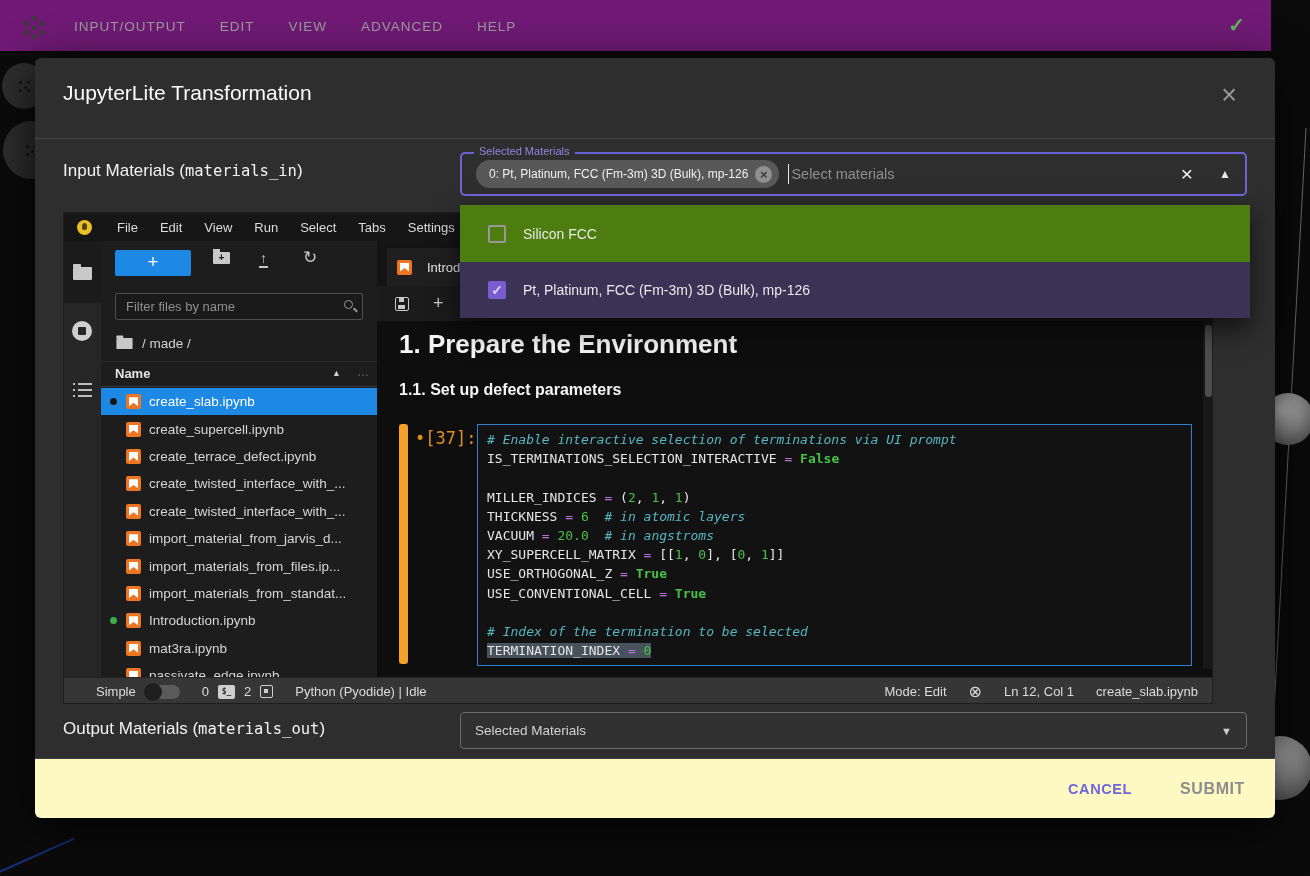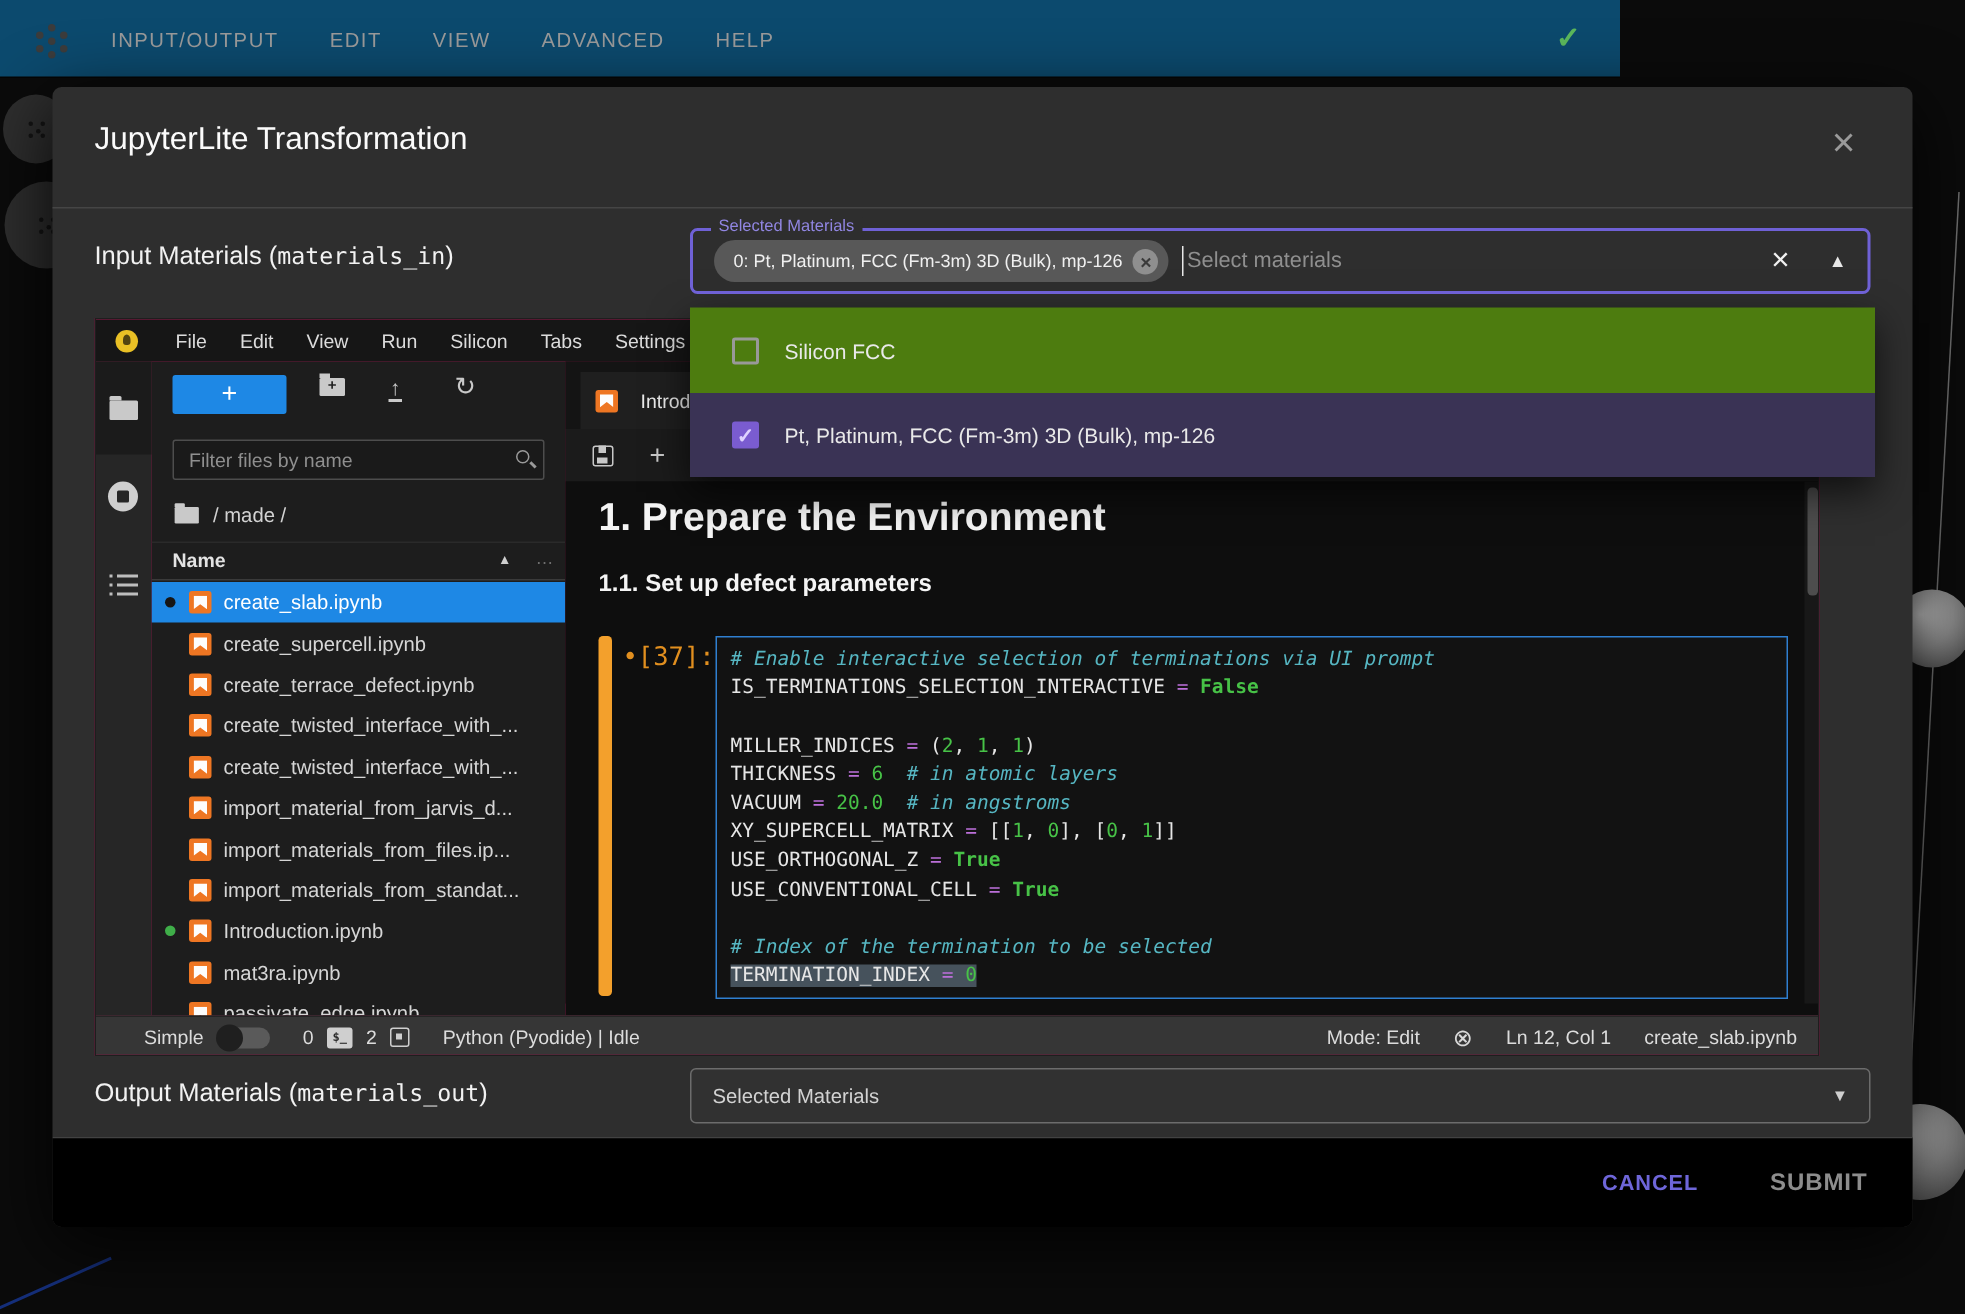--- a/index.html
+++ b/index.html
@@ -3,21 +3,21 @@
 <meta charset="utf-8">
 <style>
   * { margin:0; padding:0; box-sizing:border-box; }
   html,body { background:#000; }
   body { font-family:"Liberation Sans", sans-serif; }
   .mono { font-family:"DejaVu Sans Mono", monospace; }
 
   #screen { position:relative; width:1310px; height:876px; background:#0b0b0b; overflow:hidden; }
 
   
-  #appbar { position:absolute; left:0; top:0; width:1080px; height:52px; background:#0c4a6e; border-bottom:1px solid #050505;text-align:right; }
+  #appbar { position:absolute; left:0; top:0; width:1271px; height:52px; background:#701a75; border-bottom:1px solid #050505;text-align:right; }
   #app-logo { position:absolute; left:24px; top:16px; width:22px; height:22px; }
   #app-logo .dot { position:absolute; width:5px; height:5px; border-radius:50%; background:#3c3c3c; }
   #app-menus { position:absolute; left:74px; top:0; height:52px; display:flex; align-items:center; gap:34px; }
   .topmenu-item { color:#9b9b9b; font-size:13.5px; letter-spacing:1px; cursor:pointer; }
   #app-check { position:absolute; right:26px; top:13px; color:#5cb85c; font-size:20px; font-weight:bold; }
 
   
   .handle-circle { position:absolute; background:#2e2e2e; border-radius:50%; }
   .handle-circle .hdots { position:absolute; left:50%; top:50%; width:3px; height:3px; border-radius:50%; background:#141414;
     box-shadow:-5px -5px 0 #141414, 3px -5px 0 #141414, -5px 3px 0 #141414, 3px 3px 0 #141414; }
@@ -142,21 +142,21 @@
   .chip-ic:after { content:""; position:absolute; left:3px; top:3px; width:4px; height:4px; background:#cfcfcf; }
   .sb-gap { margin-left:22px; }
   .sb-gap-s { margin-left:9px; }
   #sb-right { margin-left:auto; display:flex; align-items:center; gap:22px; padding-right:16px; }
   #sb-trust { font-size:16px; color:#d8d8d8; }
 
   
   #out-select { position:absolute; left:425px; top:654px; width:787px; height:37px; background:#313131; border:1px solid #6c6c6c; border-radius:4px;
     display:flex; align-items:center; padding:0 14px; color:#d2d2d2; font-size:13.5px; cursor:pointer; }
   #out-caret { margin-left:auto; color:#cfcfcf; font-size:11px; }
-  #dlg-footer { position:absolute; left:0; top:700px; width:1240px; height:60px; background:#000000; border-top:1px solid #424242;
+  #dlg-footer { position:absolute; left:0; top:700px; width:1240px; height:60px; background:#fef9c3; border-top:1px solid #424242;
     border-radius:0 0 6px 6px; display:flex; align-items:center; justify-content:flex-end; gap:48px; padding-right:30px; }
   #btn-cancel { color:#6e66d9; font-size:14.5px; font-weight:bold; letter-spacing:.6px; cursor:pointer; }
   #btn-submit { color:#8d8d8d; font-size:16px; font-weight:bold; letter-spacing:.6px; cursor:pointer; }
 </style>
 </head>
 <body>
 
 <div id="screen">
 
   <div id="appbar">
@@ -215,21 +215,21 @@
     </div>
 
     <div id="jupyter">
       <div id="jl-menubar">
         <span id="jl-bulb"></span>
         <span id="jl-menus" style="display:flex;">
             <span class="jl-menu-item">File</span>
             <span class="jl-menu-item">Edit</span>
             <span class="jl-menu-item">View</span>
             <span class="jl-menu-item">Run</span>
-            <span class="jl-menu-item">Silicon</span>
+            <span class="jl-menu-item">Select</span>
             <span class="jl-menu-item">Tabs</span>
             <span class="jl-menu-item">Settings</span>
           </span>
       </div>
 
       <div id="jl-activitybar">
         <div class="active-zone"></div>
         <div class="act-icon" style="top:26px;">
             <div class="folder-ic"></div>
           </div>

